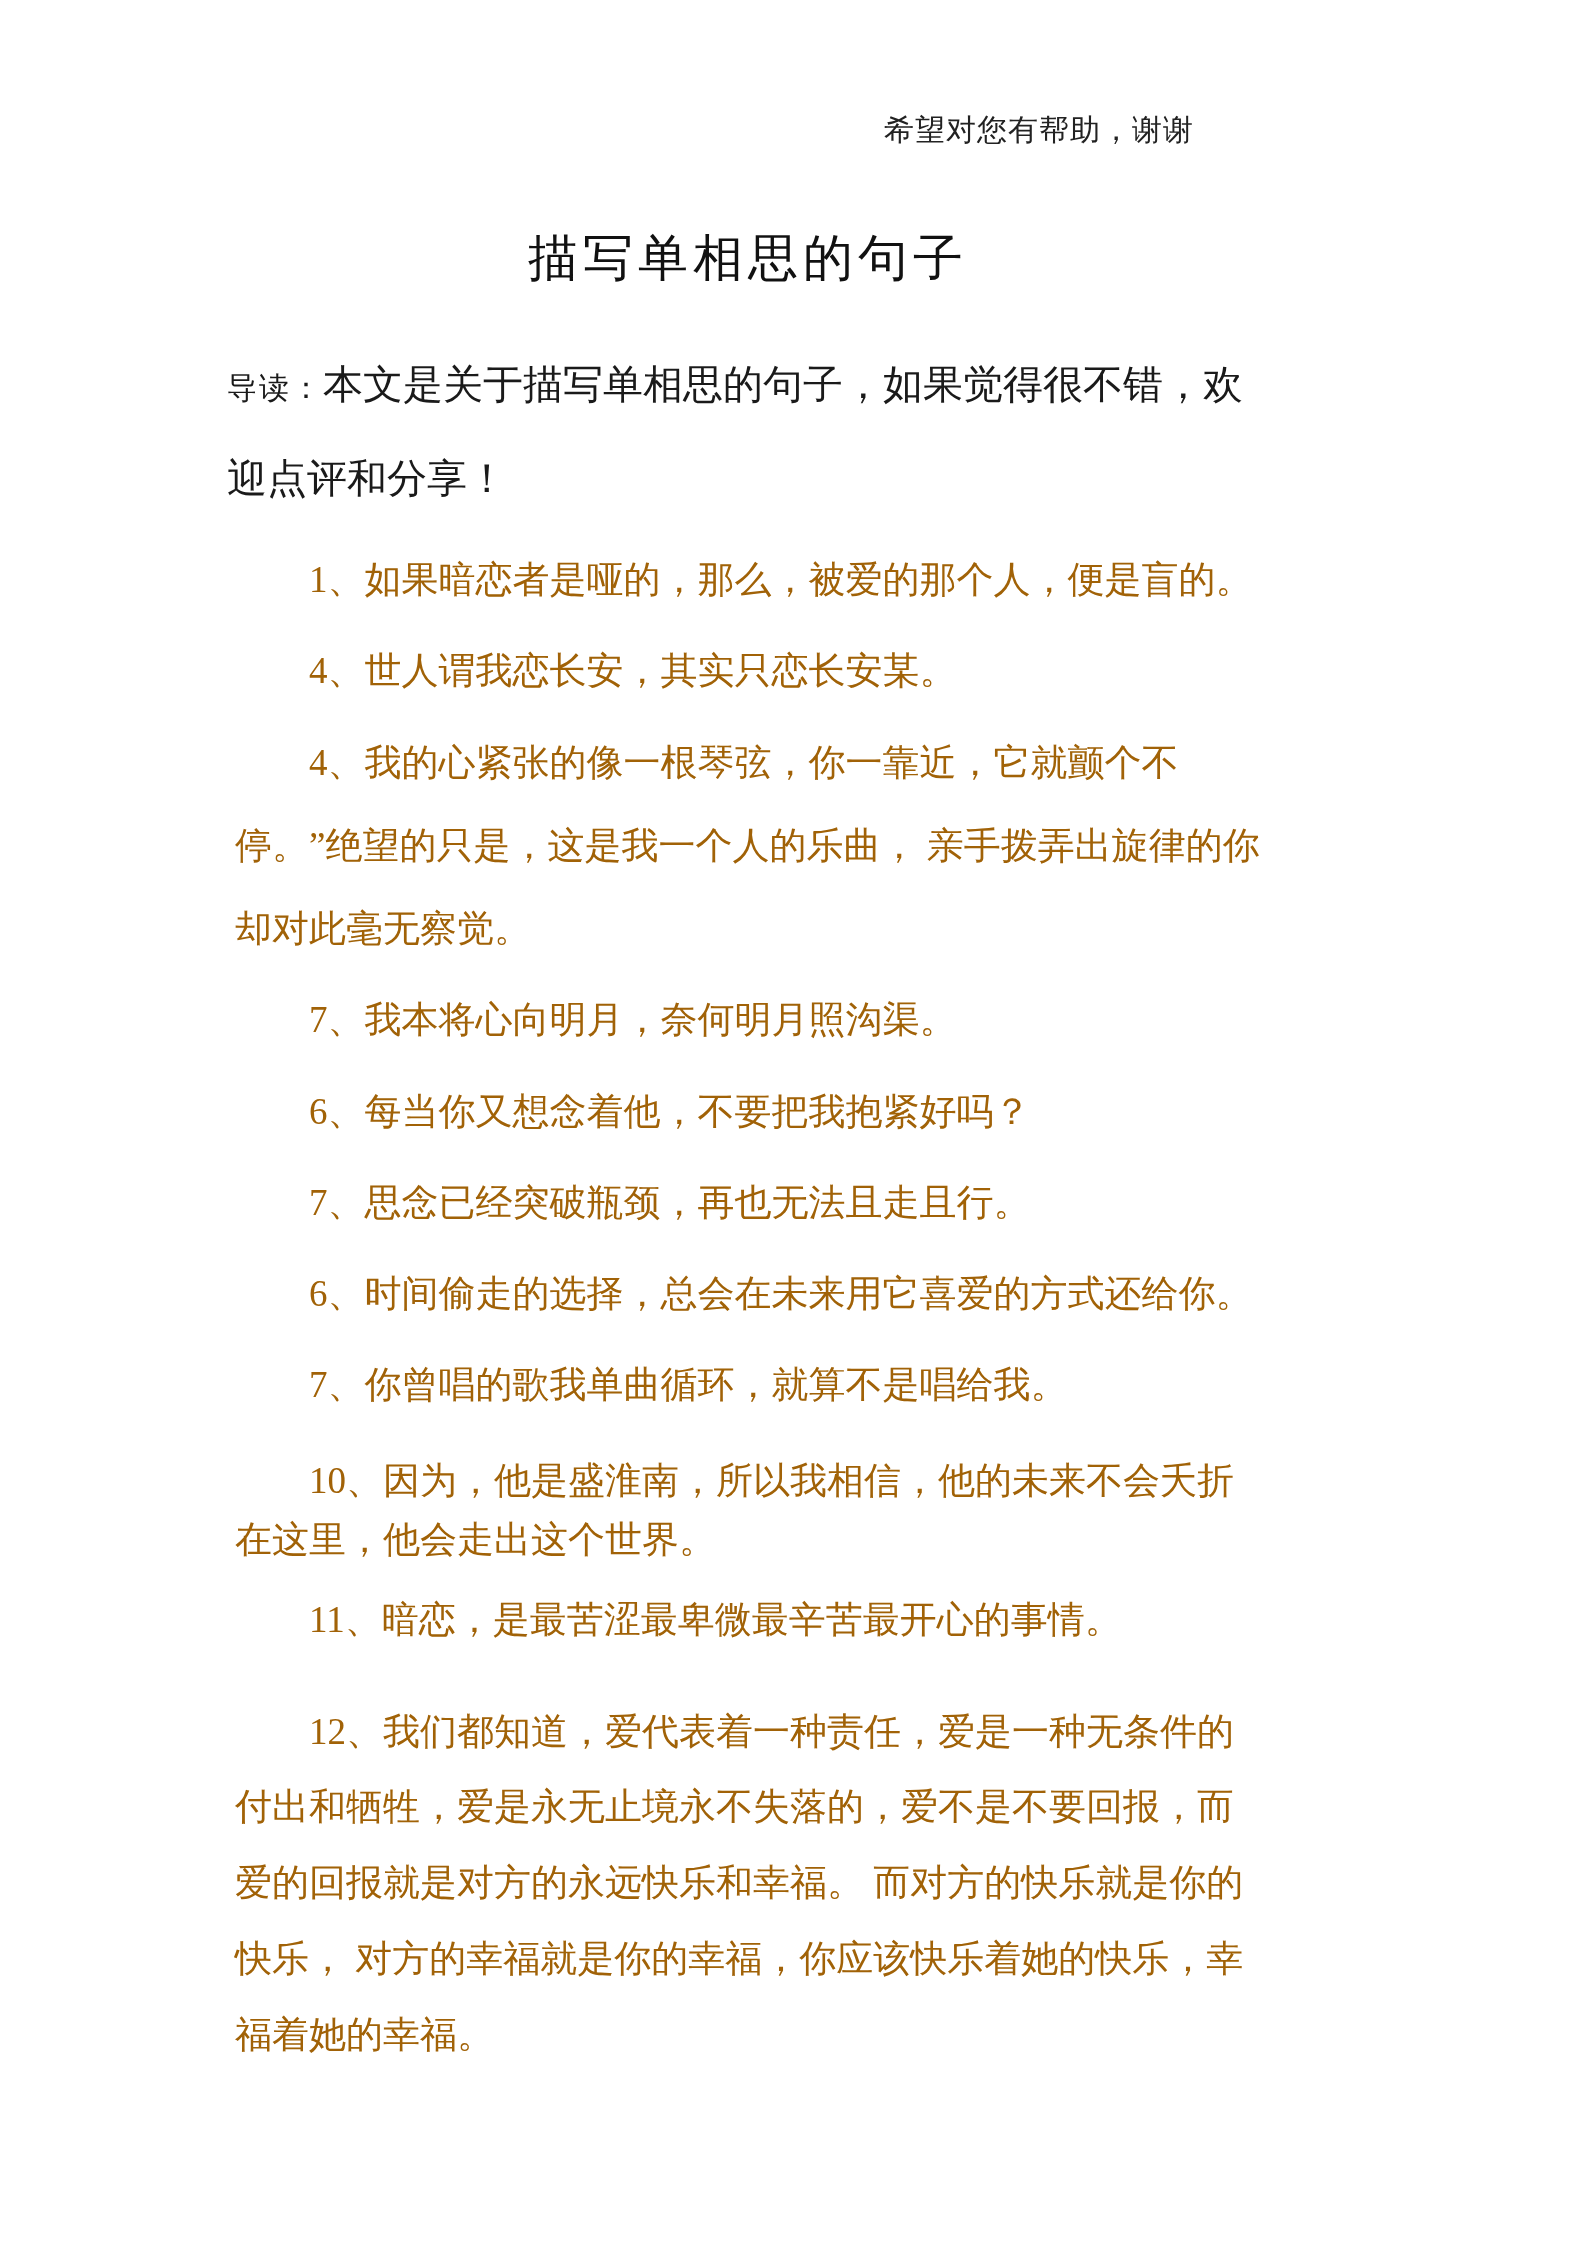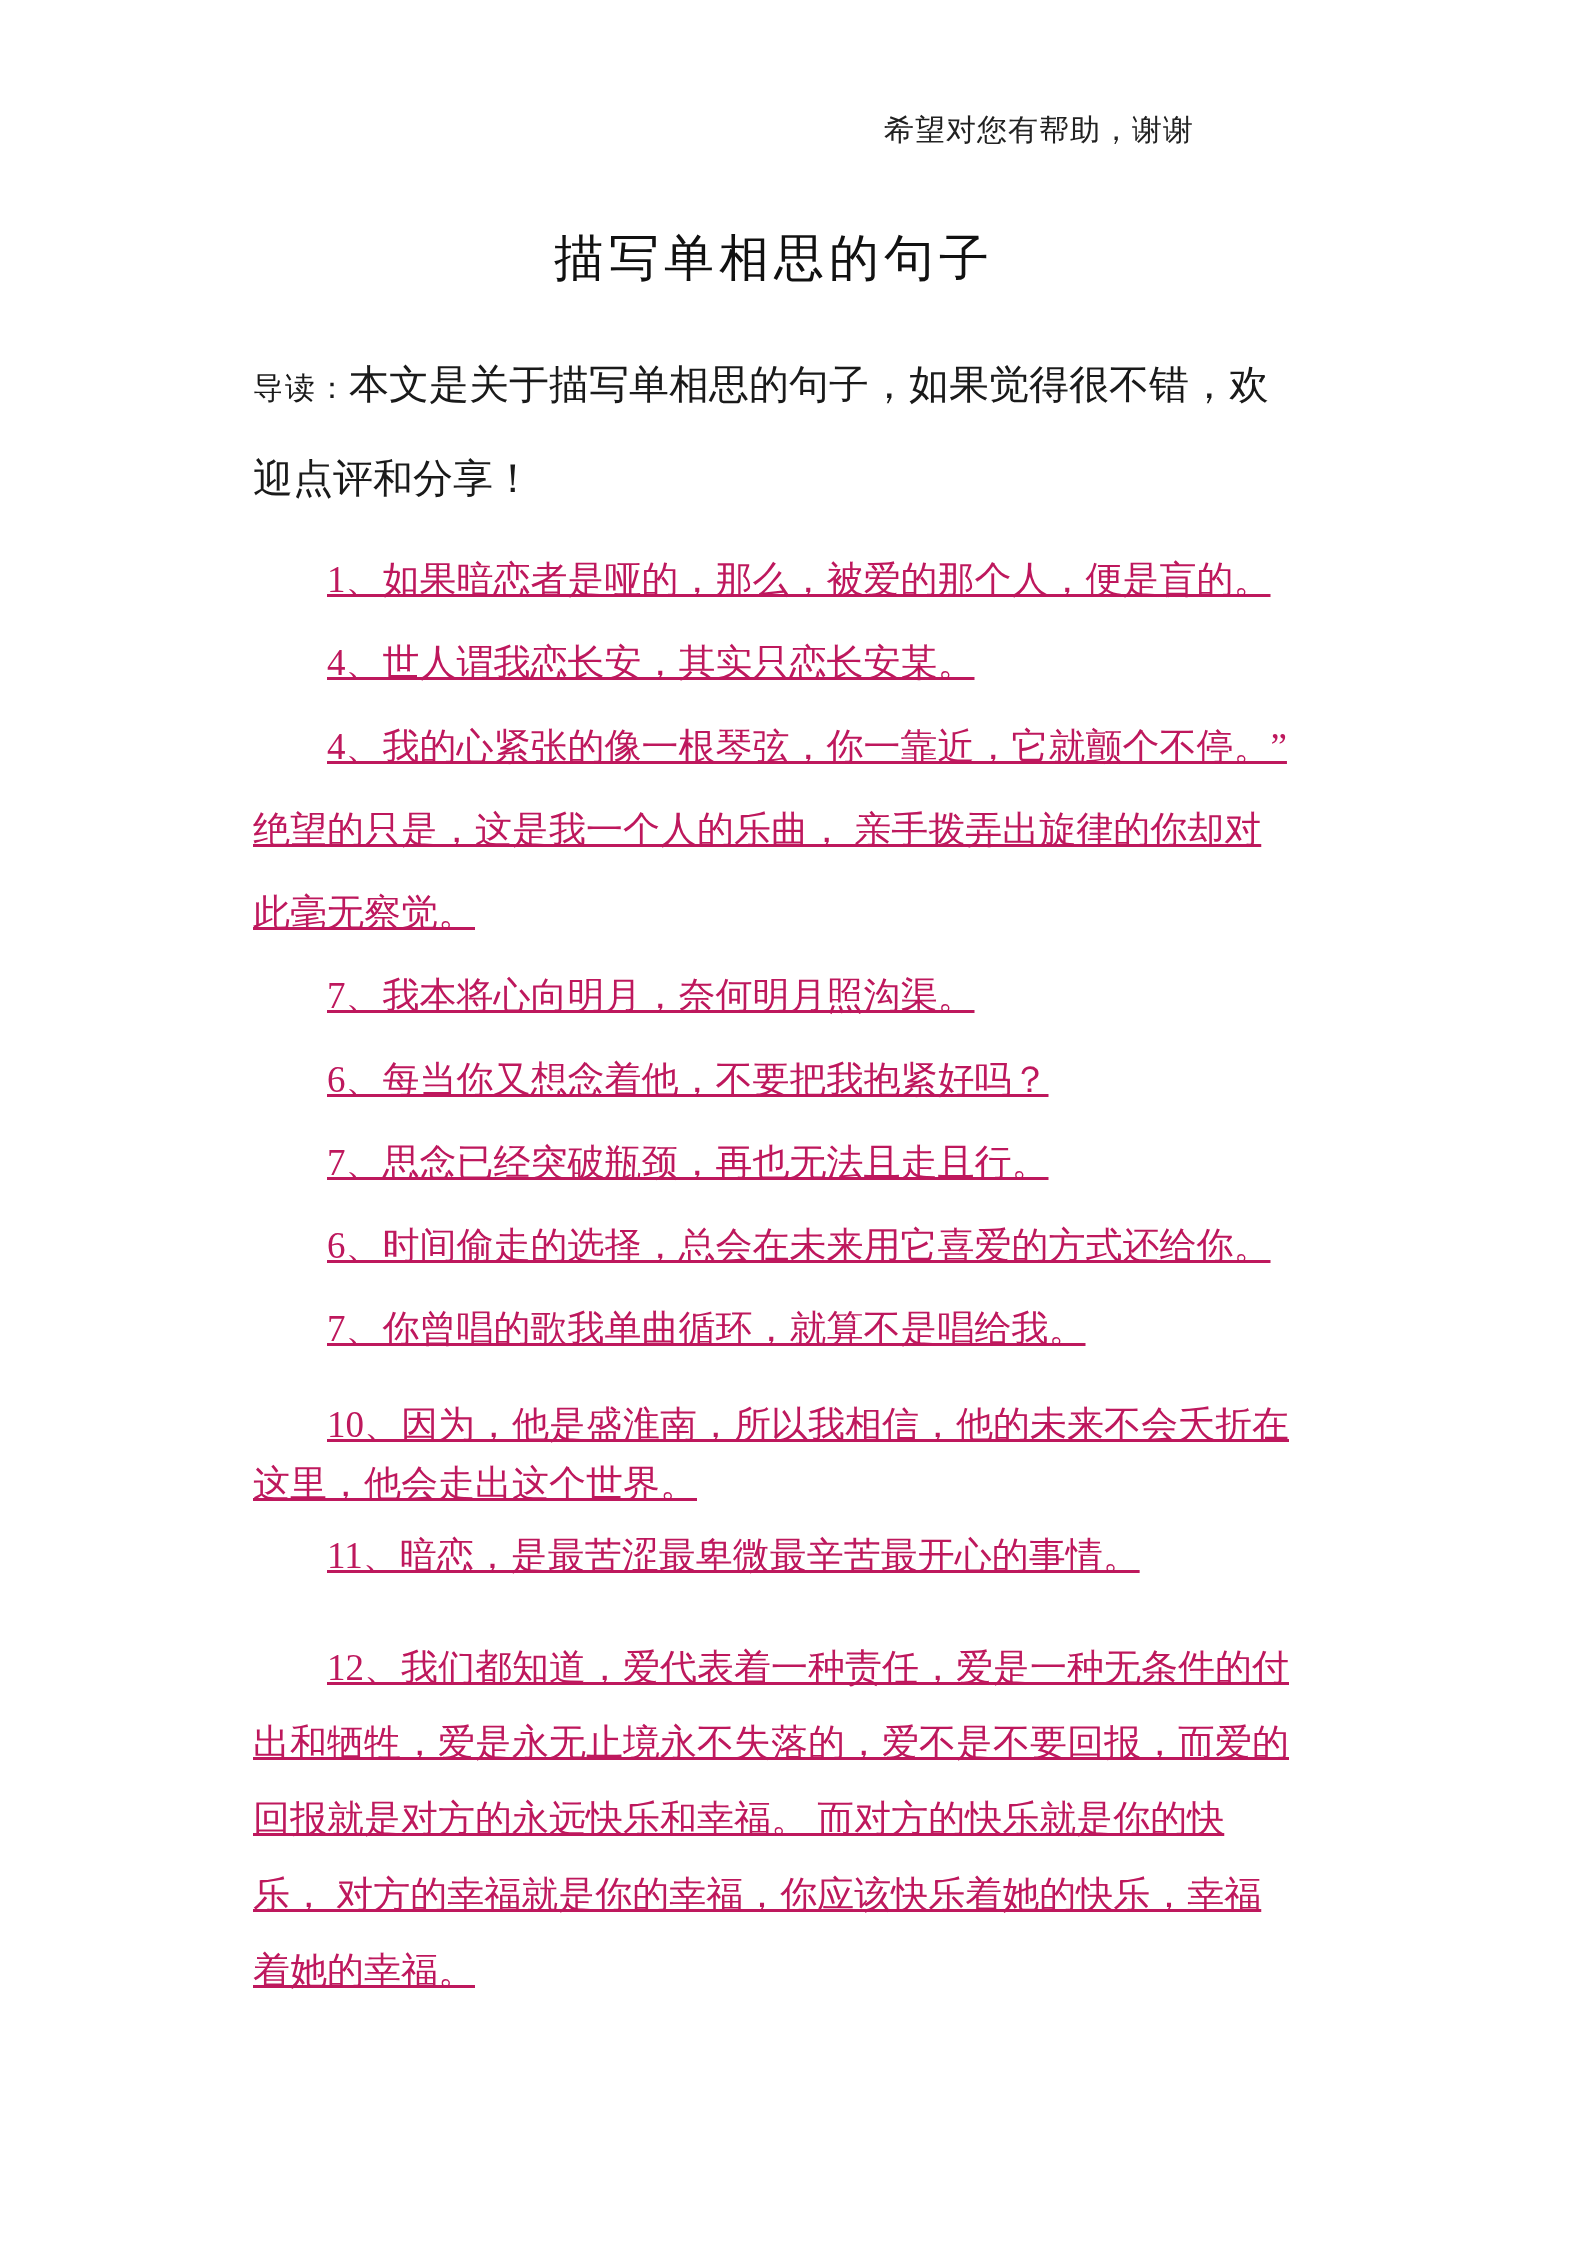--- a/index.html
+++ b/index.html
@@ -26,21 +26,21 @@
     top: 110px;
     right: 400px;
     font-size: 30px;
     letter-spacing: 1px;
     white-space: nowrap;
     color: #222222;
   }
   
   .doc {
     position: absolute;
-    left: 253px;
+    left: 227px;
     top: 218px;
     width: 1042px;
   }
   .title {
     margin: 0;
     padding: 0;
     font-size: 50px;
     font-weight: 400;
     text-align: center;
     letter-spacing: 5px;
@@ -55,26 +55,25 @@
   }
   .intro-label {
     font-size: 30px;
     letter-spacing: 2px;
     color: #1a1a1a;
   }
   .sentence-list {
     margin: 0;
   }
   .item {
-    margin: 0;
+    margin: 8px;
     font-size: 37px;
     line-height: 2.25;
     text-indent: 2em;
-    color: #be185d;
-    text-decoration: underline;
+    color: #a16207;
   }
   .item.compact {
     line-height: 1.62;
   }
   .item.loose4 {
     line-height: 2.05;
   }
   .item.pre-gap-sm {
     margin-top: 24px;
   }

